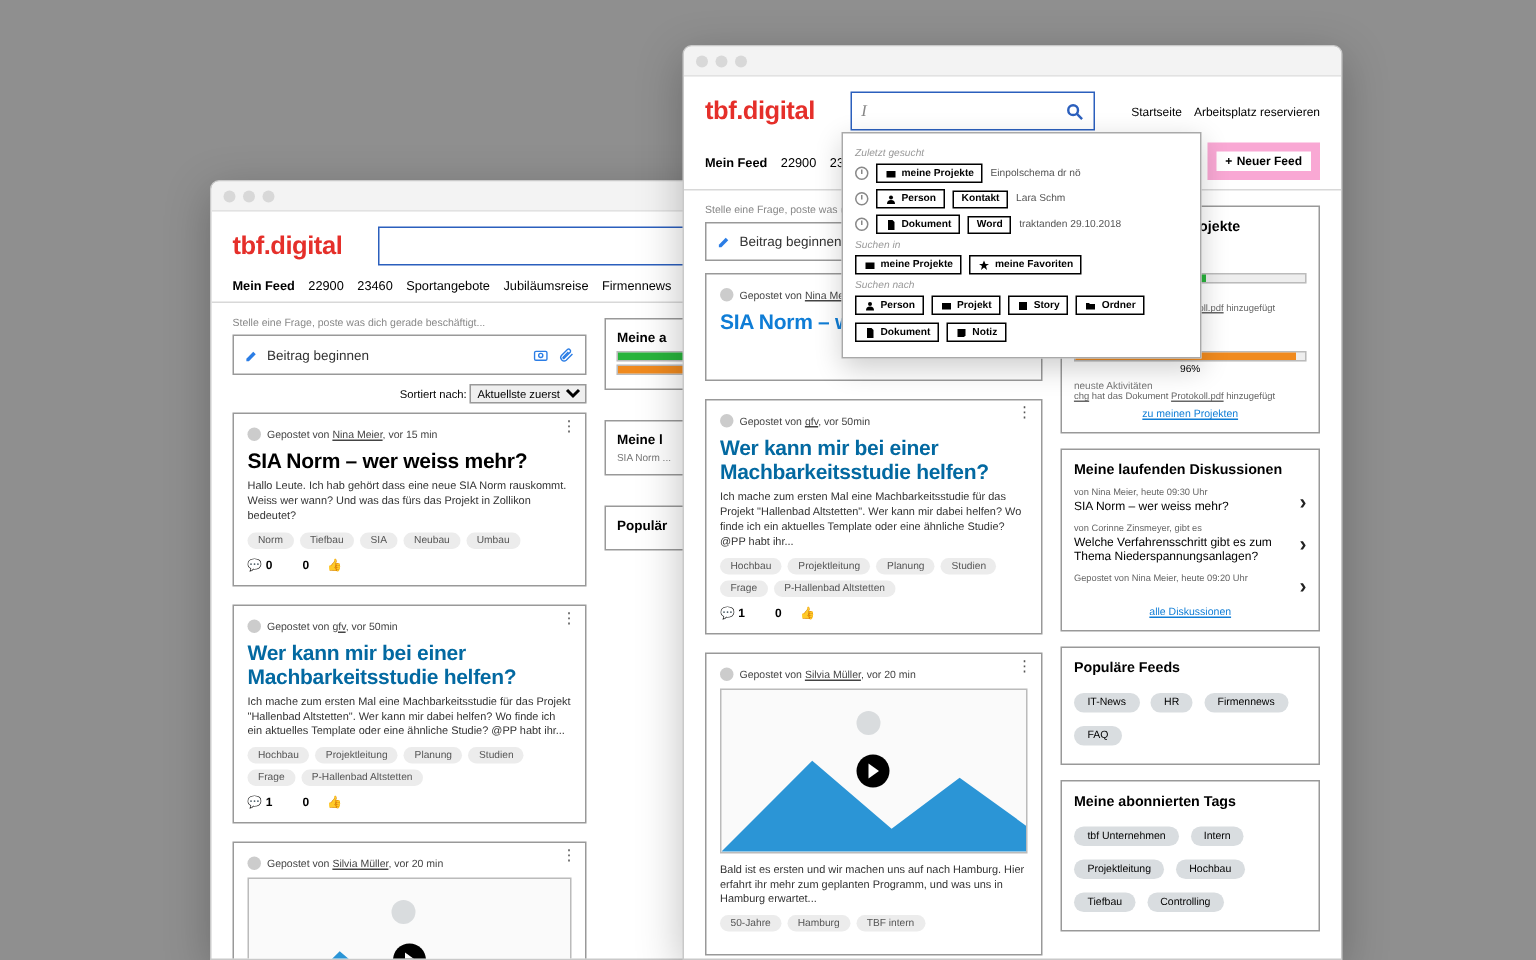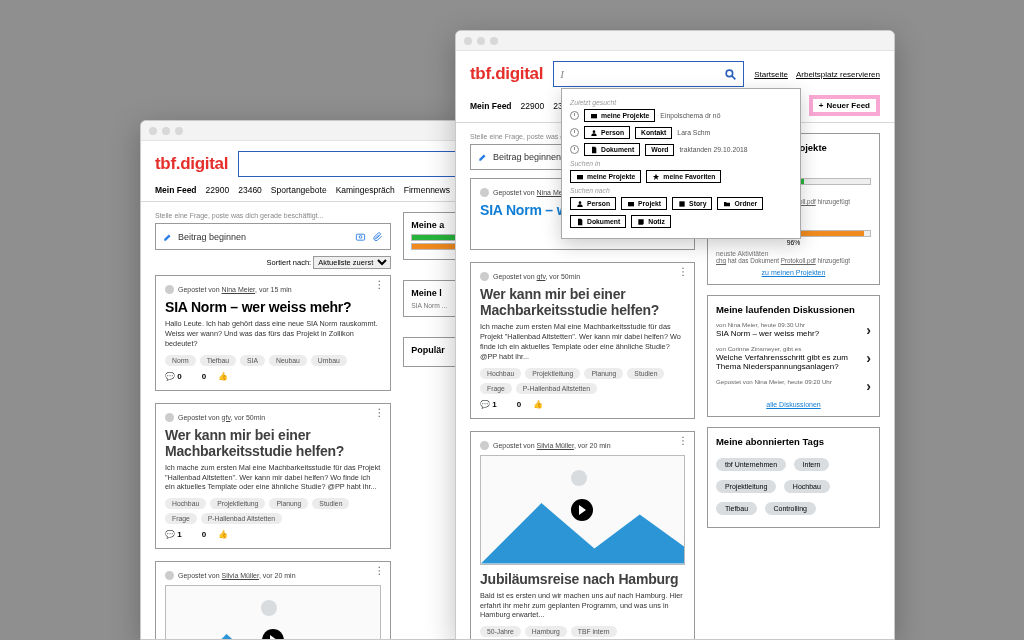--- a/index.html
+++ b/index.html
@@ -2,50 +2,50 @@
 <html><head>
 <meta charset="utf-8">
 <style>
   *{box-sizing:border-box;margin:0;padding:0;font-family:Helvetica,Arial,sans-serif}
   body{background:#8f8f8f;width:1024px;height:640px;overflow:hidden;position:relative}
   .window{position:absolute;background:#fff;border:1px solid #c9c9c9;border-radius:6px 6px 0 0;box-shadow:0 8px 30px rgba(0,0,0,.25);overflow:hidden}
   .win-back{left:140px;top:120px;width:460px;height:520px}
   .win-front{left:455px;top:30px;width:440px;height:610px}
   .titlebar{height:20px;background:#f3f3f3;border-bottom:1px solid #e2e2e2;display:flex;align-items:center;padding-left:8px;gap:5px}
   .dot{width:8px;height:8px;border-radius:50%;background:#d8d8d8}
-  .header{display:flex;align-items:center;padding:10px 14px 6px;gap:10px}
+  .header{display:flex;align-items:center;padding:10px 14px 6px;gap:24px}
   .logo{color:#e52f2a;font-weight:700;font-size:17px;letter-spacing:-.3px}
   .search{flex:1;display:flex;border:1.5px solid #2b5fbd;height:26px;align-items:center;padding:0 6px;position:relative}
   .search input{flex:1;border:0;outline:0;font-size:11px}
   .mag{width:13px;height:13px;color:#2b5fbd}
   .topright{display:flex;align-items:center;gap:8px;font-size:8px}
-  .topright a{text-decoration:underline;color:#000}
+  .topright a{color:#000}
   .bell{width:10px;height:10px}
   .avatar{width:14px;height:14px;border-radius:50%;background:#222;display:inline-block}
   .nav{display:flex;gap:9px;padding:2px 14px 6px;font-size:8.5px;border-bottom:1px solid #d8d8d8;align-items:center;position:relative}
   .nav span{cursor:pointer;position:relative}
   .nav .active{font-weight:700}
-  .newfeed{margin-left:auto;border:4px solid #f9a8d4;padding:2px 6px;font-size:8px;font-weight:700}
+  .newfeed{margin-left:auto;border:6px solid #f9a8d4;padding:2px 6px;font-size:8px;font-weight:700}
   .newfeed:before{content:"+";margin-right:3px}
   .cols{display:flex;padding:10px 14px;gap:12px}
   .colL{flex:1.3;min-width:0}
   .colR{flex:1;min-width:0;display:flex;flex-direction:column;gap:10px}
   .hint{font-size:7px;color:#888;margin-bottom:4px}
   .compose{border:1px solid #999;padding:7px;display:flex;align-items:center;font-size:9px;color:#333}
   .pencil{width:10px;height:10px;margin-right:5px;color:#2b7de5}
   .compose .right{margin-left:auto;display:flex;gap:6px;color:#2b7de5}
   .sort{font-size:7.5px;text-align:right;margin:6px 0}
   .sort select{font-size:7.5px;border:1px solid #999}
   .card{border:1px solid #999;padding:9px;margin-bottom:12px;position:relative}
   .card .more{position:absolute;right:6px;top:6px;font-size:10px;line-height:.6;color:#555}
   .meta{font-size:7px;color:#444;margin-bottom:5px}
   .meta .u{text-decoration:underline}
   .meta:before{content:"";display:inline-block;width:9px;height:9px;background:#ccc;border-radius:50%;margin-right:4px;vertical-align:-2px}
   .title-sia{font-weight:800;font-size:14px;margin-bottom:4px;letter-spacing:-.2px}
-  .title-blue{color:#404040;font-weight:800;font-size:14px;margin-bottom:4px;letter-spacing:-.2px;line-height:1.15}
+  .title-blue{color:#0369a1;font-weight:800;font-size:14px;margin-bottom:4px;letter-spacing:-.2px;line-height:1.15}
   .body{font-size:7.3px;line-height:1.35;color:#333;margin-bottom:6px}
   .tags{display:flex;flex-wrap:wrap;gap:4px;margin-bottom:6px}
   .tag{background:#ececec;border-radius:9px;padding:2px 7px;font-size:6.8px;color:#555}
   .stats{font-size:8px;font-weight:700}
   .stats span{margin-right:10px}
   .imgph{border:1px solid #bbb;background:#fafafa;height:110px;position:relative;overflow:hidden;margin-bottom:6px}
   .hills{position:absolute;bottom:0;left:0;right:0;height:70%}
   .sun{position:absolute;top:14px;right:48%;width:16px;height:16px;border-radius:50%;background:#d9dcde}
   .play{position:absolute;top:50%;left:50%;width:22px;height:22px;border-radius:50%;background:#000;transform:translate(-50%,-50%)}
   .play:after{content:"";position:absolute;left:8px;top:6px;border-left:7px solid #fff;border-top:5px solid transparent;border-bottom:5px solid transparent}
@@ -102,21 +102,21 @@
           <circle cx="10" cy="10" r="6"></circle>
           <line x1="15" y1="15" x2="21" y2="21"></line>
         </svg>
     </div>
   </div>
   <div class="nav">
     <span class="active">Mein Feed</span>
     <span>22900</span>
     <span>23460</span>
     <span>Sportangebote</span>
-    <span>Kamingespräch</span>
+    <span>Jubiläumsreise</span>
     <span style="position:relative">Firmennews</span>
     <span>FAQ</span>
     <span>IT-News</span>
   </div>
   <div class="cols">
     <div class="colL">
       <div class="hint">Stelle eine Frage, poste was dich gerade beschäftigt...</div>
       <div class="compose">
         <svg class="pencil" viewBox="0 0 24 24" fill="currentColor">
             <path d="M3 17l11-11 4 4L7 21H3v-4z"></path>
@@ -361,21 +361,20 @@
       <div class="card">
         <div class="more">⋮</div>
         <div class="meta"><span>Gepostet von</span> <span class="u">Silvia Müller</span>, <span>vor 20 min</span></div>
         <div class="imgph">
           <div class="sun"></div>
           <svg class="hills" viewBox="0 0 300 100" preserveAspectRatio="none">
               <path fill="#2b95d6" d="M0 100 L80 20 L150 80 L210 35 L300 100 Z"></path>
             </svg>
           <div class="play"></div>
         </div>
-        <div class="title-blue">Jubiläumsreise nach Hamburg</div>
         <div class="body">Bald ist es ersten und wir machen uns auf nach Hamburg. Hier erfahrt ihr mehr zum geplanten Programm, und was uns in Hamburg erwartet...</div>
         <div class="tags">
           <span class="tag">50-Jahre</span>
           <span class="tag">Hamburg</span>
           <span class="tag">TBF intern</span>
         </div>
 
       </div>
     </div>
 
@@ -418,20 +417,27 @@
         </div>
         <div class="drow">
           <div class="txt">
               <div class="who"><span>Gepostet von Nina Meier, heute 09:20 Uhr</span></div>
             </div>
           <div class="chev">›</div>
         </div>
         <div class="linkc"><a>alle Diskussionen</a></div>
       </div>
 
+      <div class="feeds">
+        <h4>Populäre Feeds</h4>
+        <span class="pill">IT-News</span>
+        <span class="pill">HR</span>
+        <span class="pill">Firmennews</span><br>
+        <span class="pill">FAQ</span>
+      </div>
 
       <div class="tagsbox">
         <h4 style="font-size:9.5px;font-weight:800;margin-bottom:6px">Meine abonnierten Tags</h4>
         <span class="pill">tbf Unternehmen</span>
         <span class="pill">Intern</span>
         <span class="pill">Projektleitung</span>
         <span class="pill">Hochbau</span>
         <span class="pill">Tiefbau</span>
         <span class="pill">Controlling</span>
       </div>

